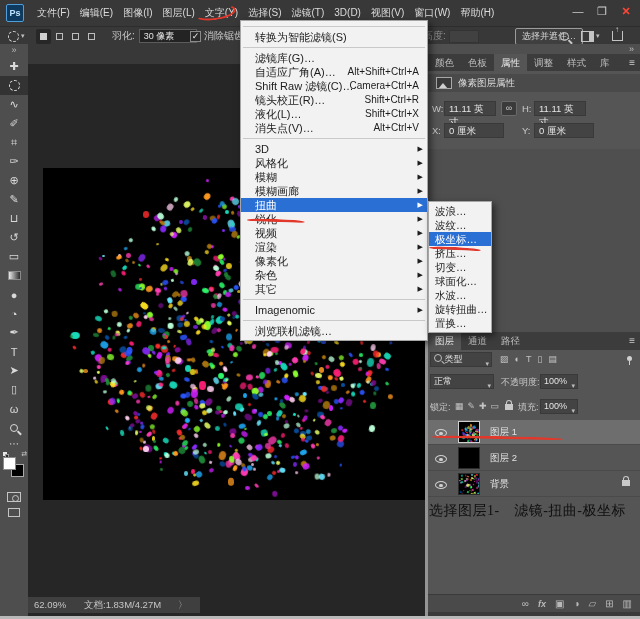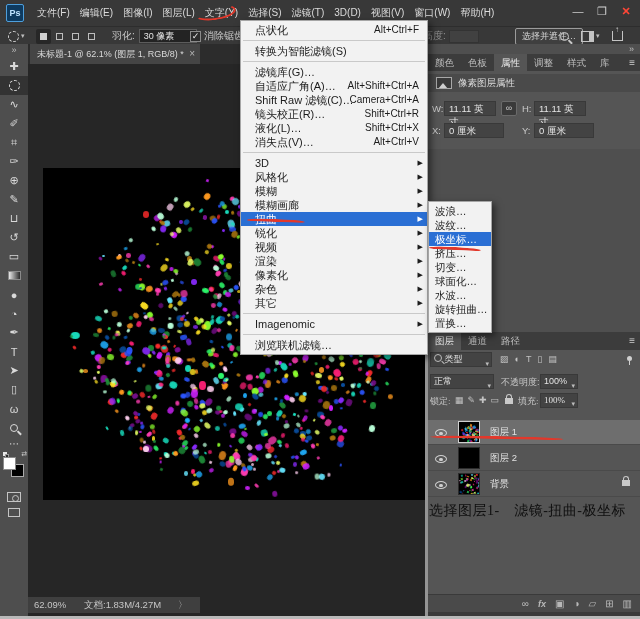--- a/index.html
+++ b/index.html
@@ -221,26 +221,20 @@
       </div>
     <div class="ob" style="left:581px;">
       <span class="ws-icon"></span>
       <span class="caret">▾</span>
     </div>
     <div class="ob" style="left:612px;">
         <span class="share-icon"></span>
       </div>
   </div>
 
-  <div class="tabrow">
-    <div class="doctab">
-      <span>未标题-1 @ 62.1% (图层 1, RGB/8) *</span>
-      <span class="close">×</span>
-    </div>
-  </div>
 
   <div class="toolbar">
     <div class="tb-chevron">»</div>
     <div>
         <div class="tool">✚</div>
         <div class="tool selected">
           <span class="i-marquee"></span>
         </div>
         <div class="tool">∿</div>
         <div class="tool">✐</div>
@@ -1187,21 +1181,21 @@
           <span>正常</span>
           <span class="caret">▾</span>
         </span>
         <span style="position:absolute;left:73px;top:2px;">不透明度:</span>
         <span class="dd" style="left:112px;top:0;width:38px;">
           <span>100%</span>
           <span class="caret">▾</span>
         </span>
       </div>
 
-      <div class="lrow" style="top:44px;height:16px;font-family:Liberation Serif, serif;">
+      <div class="lrow" style="top:50px;height:16px;">
         <span style="position:absolute;left:2px;top:1px;">锁定:</span>
         <span style="position:absolute;left:27px;top:1px;"><span class="fico" style="margin-right: 4px;">▦</span><span class="fico" style="margin-right: 4px;">✎</span><span class="fico" style="margin-right: 4px;">✚</span><span class="fico" style="margin-right: 4px;">▭</span></span>
         <span class="lock-glyph" style="position:absolute;left:76px;top:4px;"></span>
         <span style="position:absolute;left:90px;top:1px;">填充:</span>
         <span class="dd" style="left:112px;top:-1px;width:38px;">
           <span>100%</span>
           <span class="caret">▾</span>
         </span>
       </div>
 
@@ -1360,21 +1354,20 @@
         <span class="lp-ic">▣</span>
         <span class="lp-ic">◑</span>
         <span class="lp-ic">▱</span>
         <span class="lp-ic">⊞</span>
         <span class="lp-ic">▥</span>
       </div>
     <div class="lp-understrip"></div>
   </div>
 
   <div class="popup">
-      <div class="mi"><span>点状化</span><span class="sc">Alt+Ctrl+F</span></div>
       <div class="msep"></div>
       <div class="mi"><span>转换为智能滤镜(S)</span></div>
       <div class="msep"></div>
       <div class="mi"><span>滤镜库(G)…</span></div>
       <div class="mi"><span>自适应广角(A)…</span><span class="sc">Alt+Shift+Ctrl+A</span></div>
       <div class="mi"><span>Shift Raw 滤镜(C)…</span><span class="sc">Camera+Ctrl+A</span></div>
       <div class="mi"><span>镜头校正(R)…</span><span class="sc">Shift+Ctrl+R</span></div>
       <div class="mi"><span>液化(L)…</span><span class="sc">Shift+Ctrl+X</span></div>
       <div class="mi"><span>消失点(V)…</span><span class="sc">Alt+Ctrl+V</span></div>
       <div class="msep"></div>

